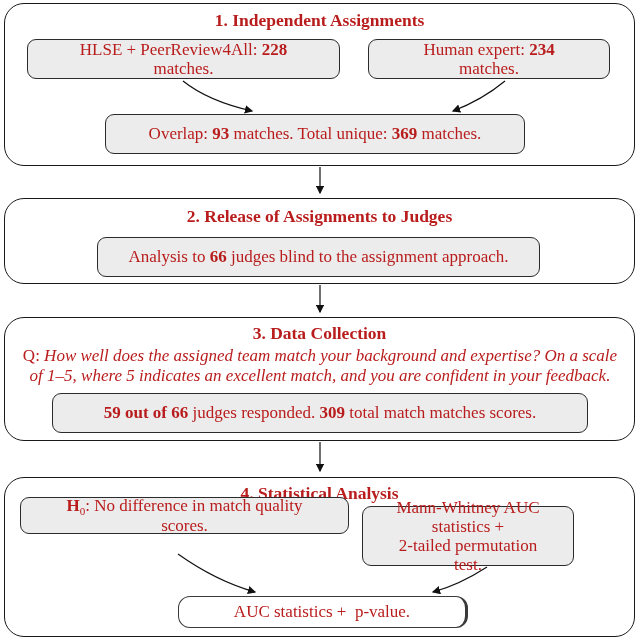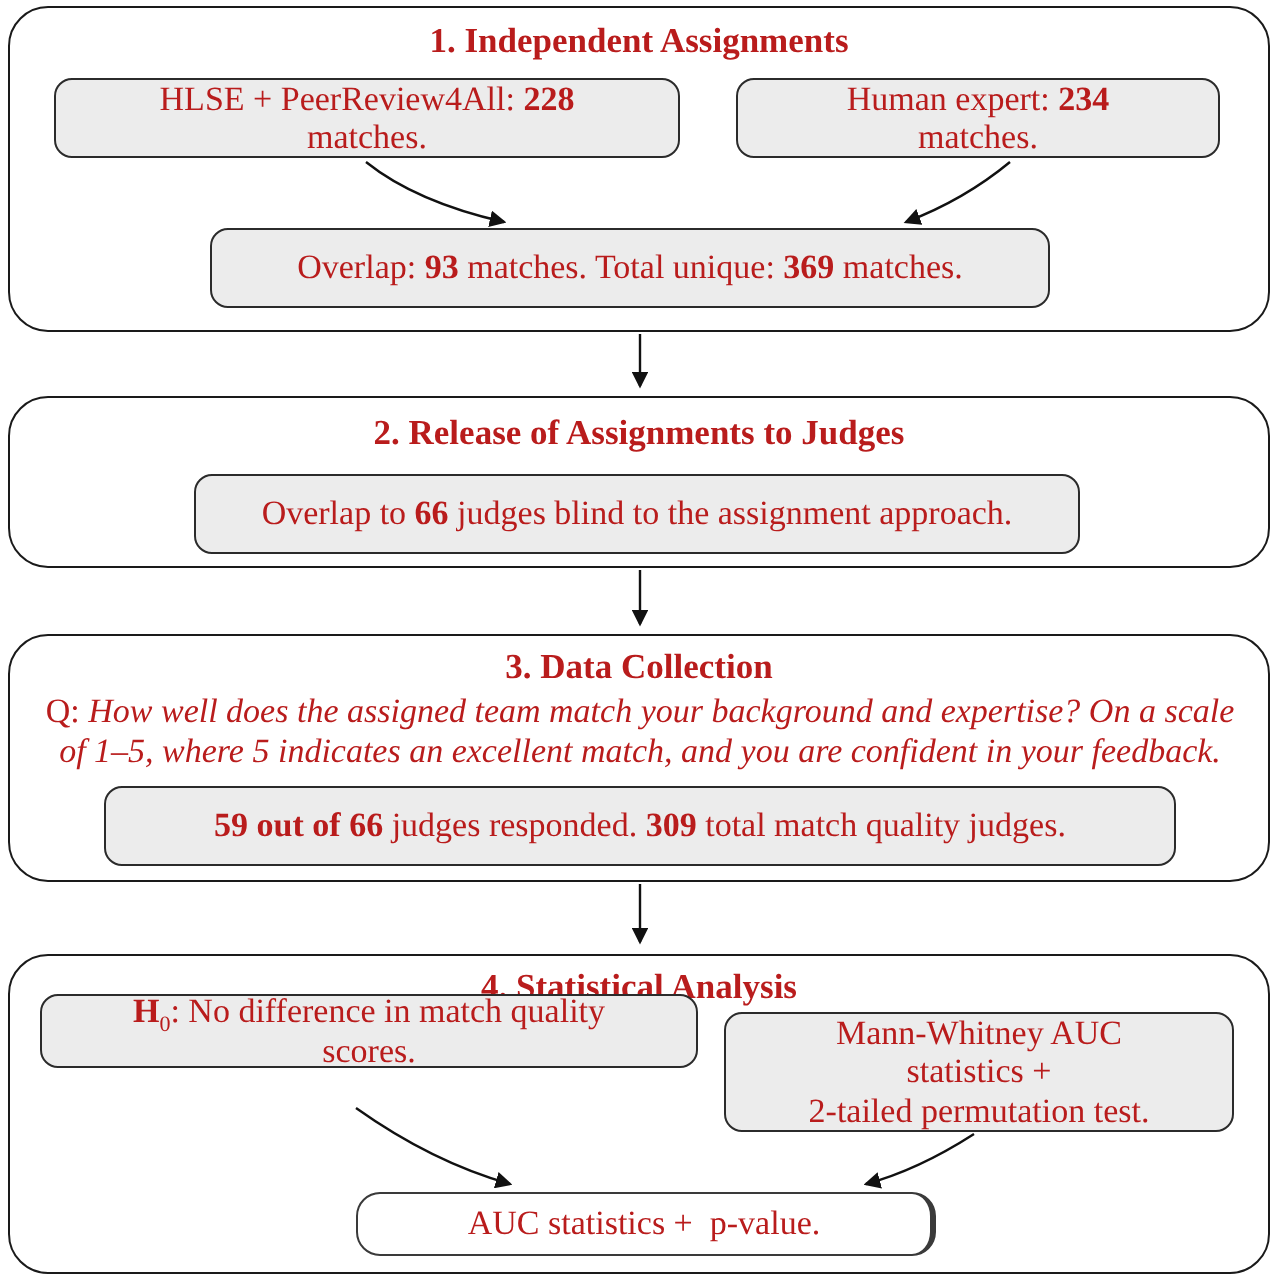--- a/index.html
+++ b/index.html
@@ -54,41 +54,41 @@
     <span><span>Human expert: </span><b>234</b><span> matches.</span></span>
   </div>
   <div class="node" style="left:105px;top:114px;width:420px;height:40px;">
     <span><span>Overlap: </span><b>93</b><span> matches. Total unique: </span><b>369</b><span> matches.</span></span>
   </div>
 
   <div class="stage" style="top:198px;height:86px;">
     <div class="stage-title" style="top:8px;">2. Release of Assignments to Judges</div>
   </div>
   <div class="node" style="left:97px;top:237px;width:443px;height:40px;">
-    <span><span>Overlap to </span><b>66</b><span> judges blind to the assignment approach.</span></span>
+    <span><span>Analysis to </span><b>66</b><span> judges blind to the assignment approach.</span></span>
   </div>
 
   <div class="stage" style="top:317px;height:124px;">
     <div class="stage-title" style="top:6px;">3. Data Collection</div>
   </div>
   <div class="question" style="top:346px;">
     <span class="q-line"><span>Q: </span><span class="it">How well does the assigned team match your background and expertise? On a scale</span></span>
     <span class="q-line it">of 1–5, where 5 indicates an excellent match, and you are confident in your feedback.</span>
   </div>
   <div class="node" style="left:52px;top:393px;width:536px;height:40px;">
-    <span><b>59 out of 66</b><span> judges responded. </span><b>309</b><span> total match quality judges.</span></span>
+    <span><b>59 out of 66</b><span> judges responded. </span><b>309</b><span> total match matches scores.</span></span>
   </div>
 
   <div class="stage" style="top:477px;height:160px;">
     <div class="stage-title" style="top:6px;">4. Statistical Analysis</div>
   </div>
   <div class="node" style="left:20px;top:497px;width:329px;height:37px;">
     <span><b>H</b><sub class="h0-sub">0</sub><span>: No difference in match quality scores.</span></span>
   </div>
-  <div class="node" style="left:362px;top:506px;width:255px;height:60px;">
+  <div class="node" style="left:362px;top:506px;width:212px;height:60px;">
     <span><span>Mann-Whitney AUC statistics +</span><br><span>2-tailed permutation test.</span></span>
   </div>
   <div class="node white" style="left:178px;top:596px;width:290px;height:32px;">
     <span>AUC statistics +  p-value.</span>
   </div>
 
   <svg class="connectors" width="640" height="642" viewBox="0 0 640 642">
     <defs>
       <marker id="ah" viewBox="0 0 10 10" refX="8.5" refY="5" markerWidth="7" markerHeight="7" orient="auto-start-reverse">
         <path d="M0,0 L10,5 L0,10 z" fill="#111"></path>

